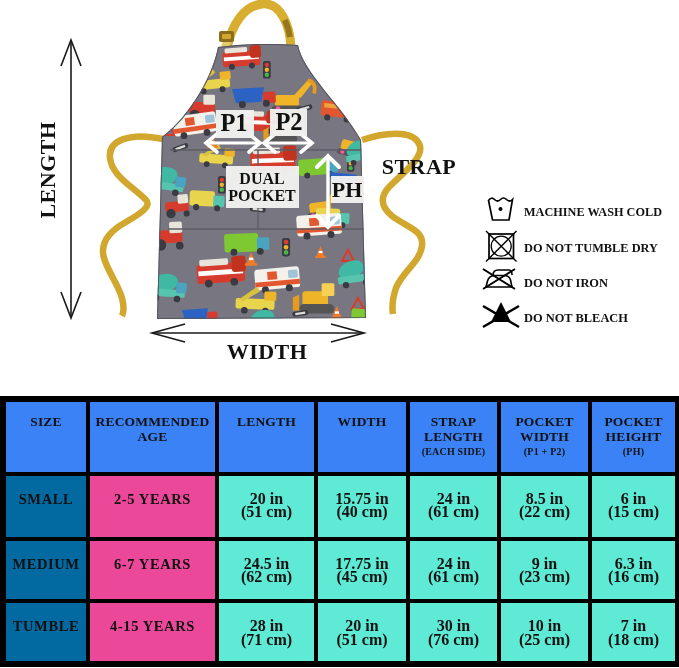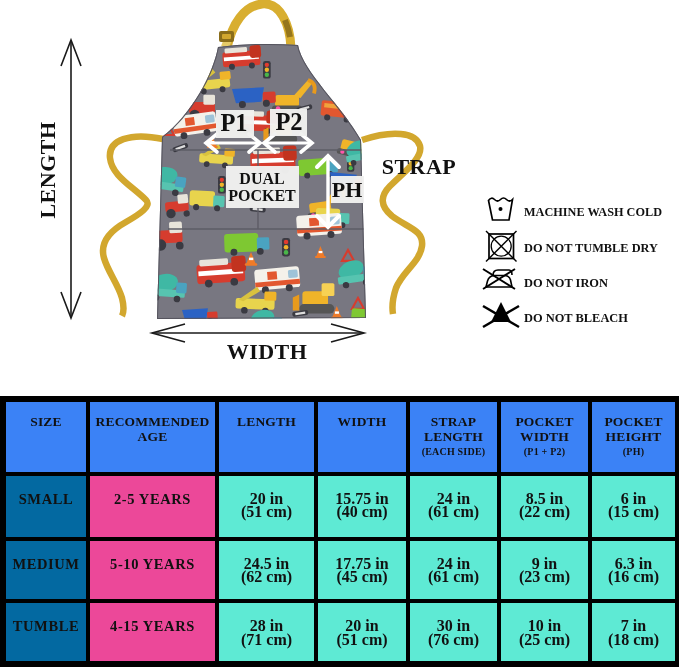--- a/index.html
+++ b/index.html
@@ -317,21 +317,21 @@
 <td class="yl">2-5 YEARS</td>
 <td class="gy">20 in<br>(51 cm)</td>
 <td class="gy">15.75 in<br>(40 cm)</td>
 <td class="gy">24 in<br>(61 cm)</td>
 <td class="gy">8.5 in<br>(22 cm)</td>
 <td class="gy">6 in<br>(15 cm)</td>
 </tr>
 
 <tr style="height:62px">
 <td class="gn">MEDIUM</td>
-<td class="yl">5-10 YEARS</td>
+<td class="yl">6-7 YEARS</td>
 <td class="gy">24.5 in<br>(62 cm)</td>
 <td class="gy">17.75 in<br>(45 cm)</td>
 <td class="gy">24 in<br>(61 cm)</td>
 <td class="gy">9 in<br>(23 cm)</td>
 <td class="gy">6.3 in<br>(16 cm)</td>
 </tr>
 
 <tr style="height:62px">
 <td class="gn">TUMBLE</td>
 <td class="yl">4-15 YEARS</td>

